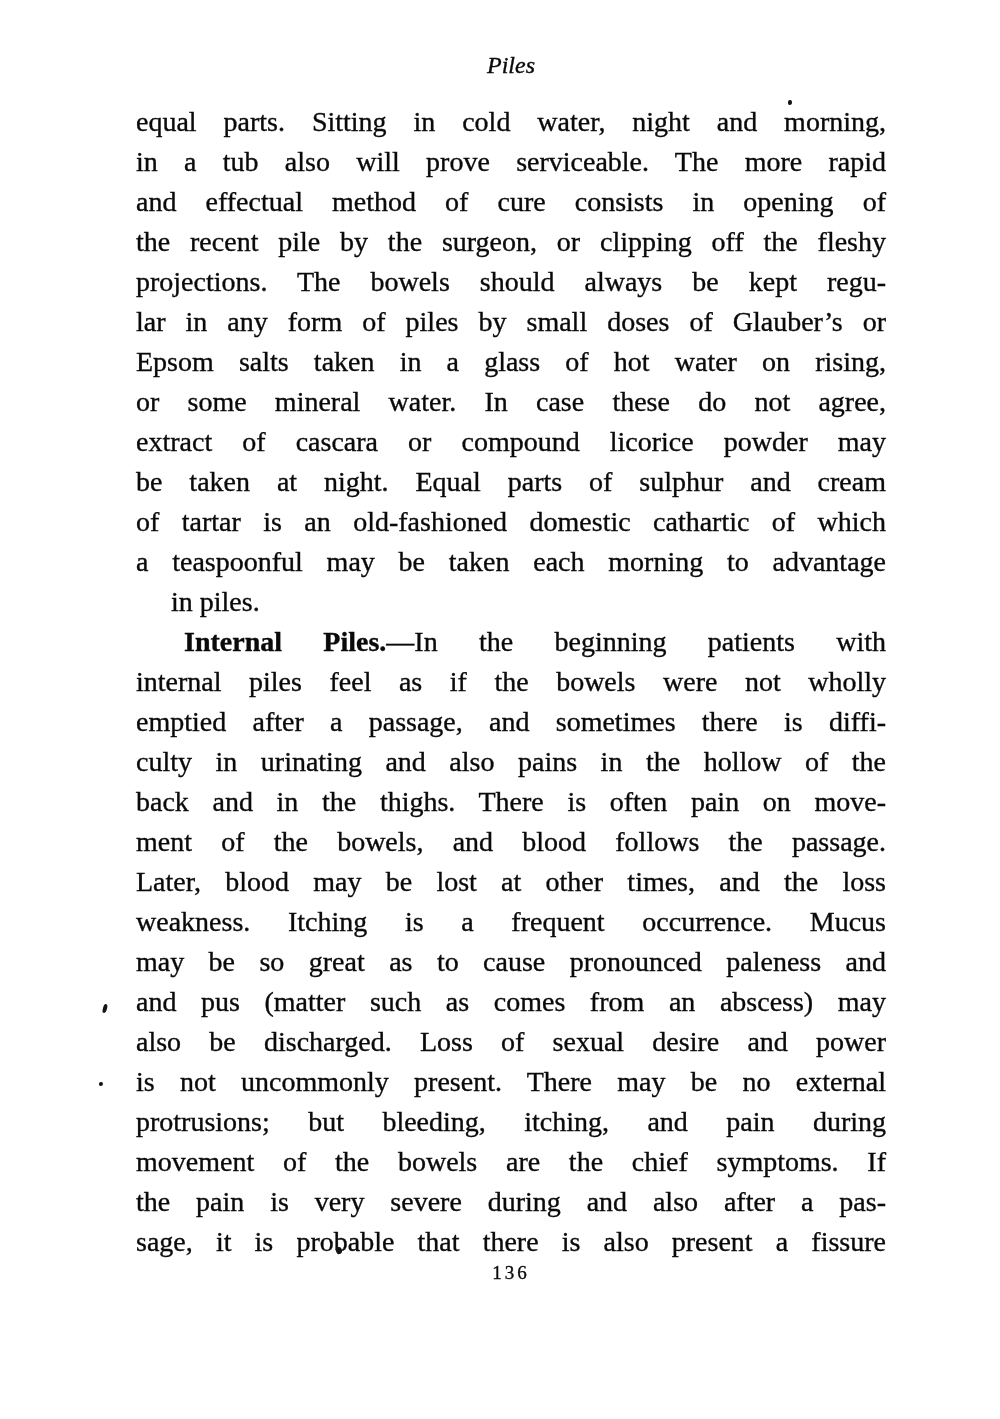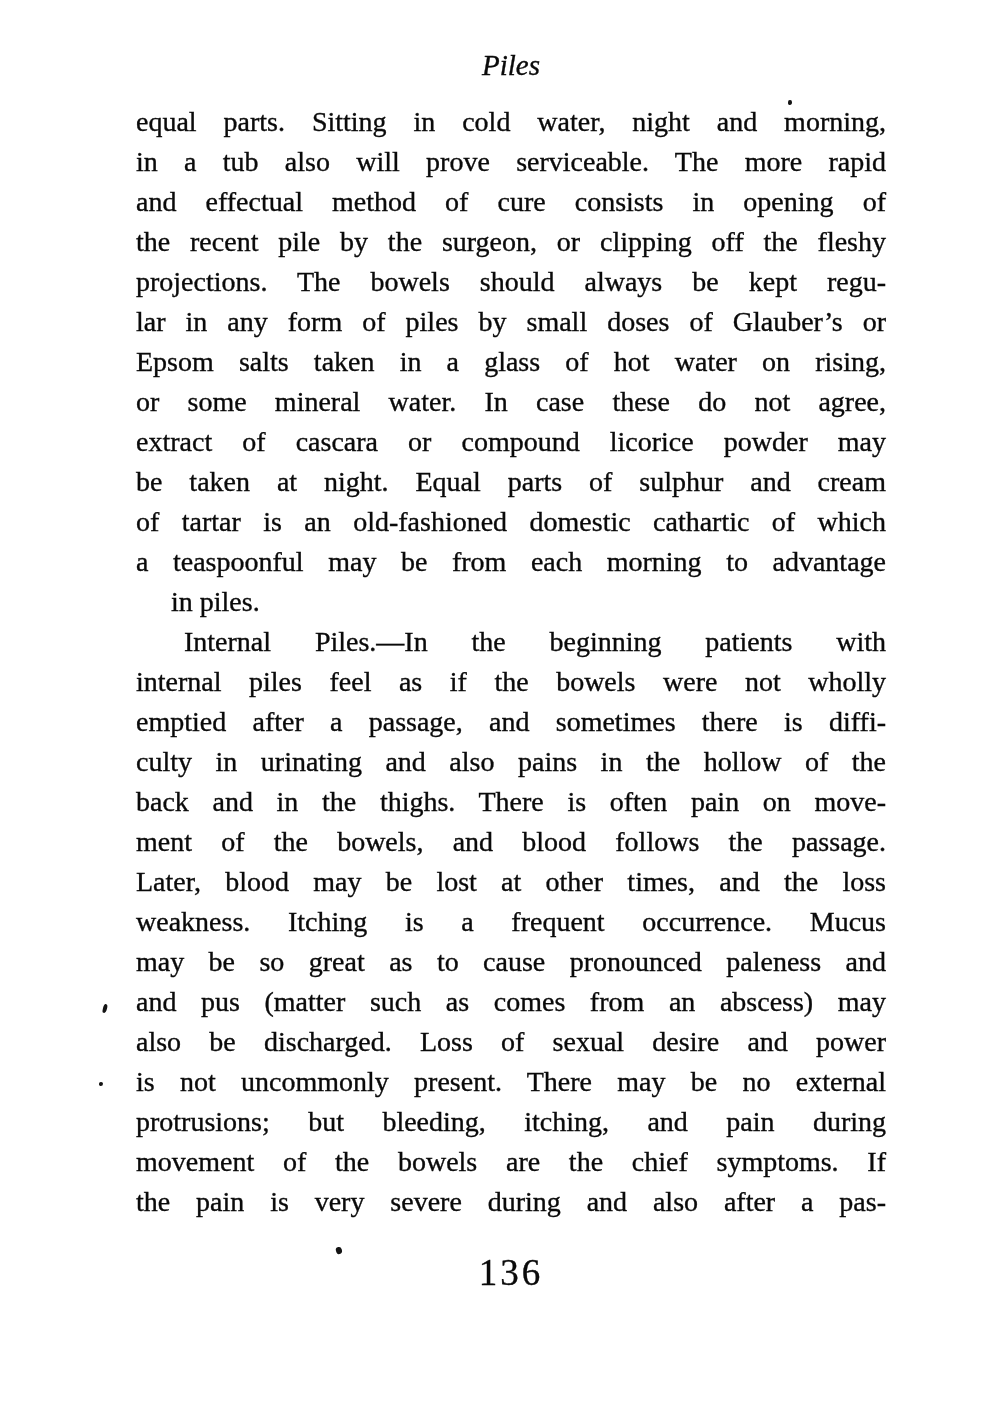--- a/index.html
+++ b/index.html
@@ -17,21 +17,21 @@
     overflow: hidden;
     -webkit-text-stroke: 0.35px #0a0a0a;
   }
   .running-head {
     position: absolute;
     top: 46px;
     left: 136px;
     width: 750px;
     text-align: center;
     font-style: italic;
-    font-size: 29px;
+    font-size: 24px;
     line-height: 38px;
   }
   .text-block {
     position: absolute;
     top: 102px;
     left: 136px;
     width: 750px;
     font-size: 28px;
     line-height: 40px;
   }
@@ -40,29 +40,29 @@
     text-align-last: justify;
   }
   .line.last-flush {
     text-align-last: left;
     margin-left: 35px;
   }
   .line.indent {
     text-indent: 48px;
   }
   .lead-bold {
-    font-weight: 400;
+    font-weight: 700;
   }
   .folio {
     position: absolute;
     top: 1256px;
     left: 136px;
     width: 750px;
     text-align: center;
-    font-size: 37px;
+    font-size: 19px;
     letter-spacing: 3px;
     line-height: 34px;
   }
   .speck {
     position: absolute;
     background: #141414;
     border-radius: 50% 50% 60% 40%;
   }
   .speck.s1 { left: 788px; top: 100px;  width: 4px; height: 5px; }
   .speck.s2 { left: 103px; top: 1004px; width: 4px; height: 9px; transform: rotate(14deg); }
@@ -81,39 +81,40 @@
         <div class="line">in a tub also will prove serviceable. The more rapid</div>
         <div class="line">and effectual method of cure consists in opening of</div>
         <div class="line">the recent pile by the surgeon, or clipping off the fleshy</div>
         <div class="line">projections. The bowels should always be kept regu-</div>
         <div class="line">lar in any form of piles by small doses of Glauber’s or</div>
         <div class="line">Epsom salts taken in a glass of hot water on rising,</div>
         <div class="line">or some mineral water. In case these do not agree,</div>
         <div class="line">extract of cascara or compound licorice powder may</div>
         <div class="line">be taken at night. Equal parts of sulphur and cream</div>
         <div class="line">of tartar is an old-fashioned domestic cathartic of which</div>
-        <div class="line">a teaspoonful may be from each morning to advantage</div>
+        <div class="line">a teaspoonful may be taken each morning to advantage</div>
         <div class="line last-flush">in piles.</div>
       </div>
       <div class="paragraph">
         <div class="line indent"><span class="lead-bold">Internal Piles.</span><span>—In the beginning patients with</span></div>
         <div class="line">internal piles feel as if the bowels were not wholly</div>
         <div class="line">emptied after a passage, and sometimes there is diffi-</div>
         <div class="line">culty in urinating and also pains in the hollow of the</div>
         <div class="line">back and in the thighs. There is often pain on move-</div>
         <div class="line">ment of the bowels, and blood follows the passage.</div>
         <div class="line">Later, blood may be lost at other times, and the loss</div>
         <div class="line">weakness. Itching is a frequent occurrence. Mucus</div>
         <div class="line">may be so great as to cause pronounced paleness and</div>
         <div class="line">and pus (matter such as comes from an abscess) may</div>
         <div class="line">also be discharged. Loss of sexual desire and power</div>
         <div class="line">is not uncommonly present. There may be no external</div>
         <div class="line">protrusions; but bleeding, itching, and pain during</div>
         <div class="line">movement of the bowels are the chief symptoms. If</div>
         <div class="line">the pain is very severe during and also after a pas-</div>
+        <div class="line">sage, it is probable that there is also present a fissure</div>
       </div>
     </div>
 
   <div class="folio">136</div>
 
   <span class="speck s1"></span>
   <span class="speck s2"></span>
   <span class="speck s3"></span>
   <span class="speck s4"></span>
 </div>

